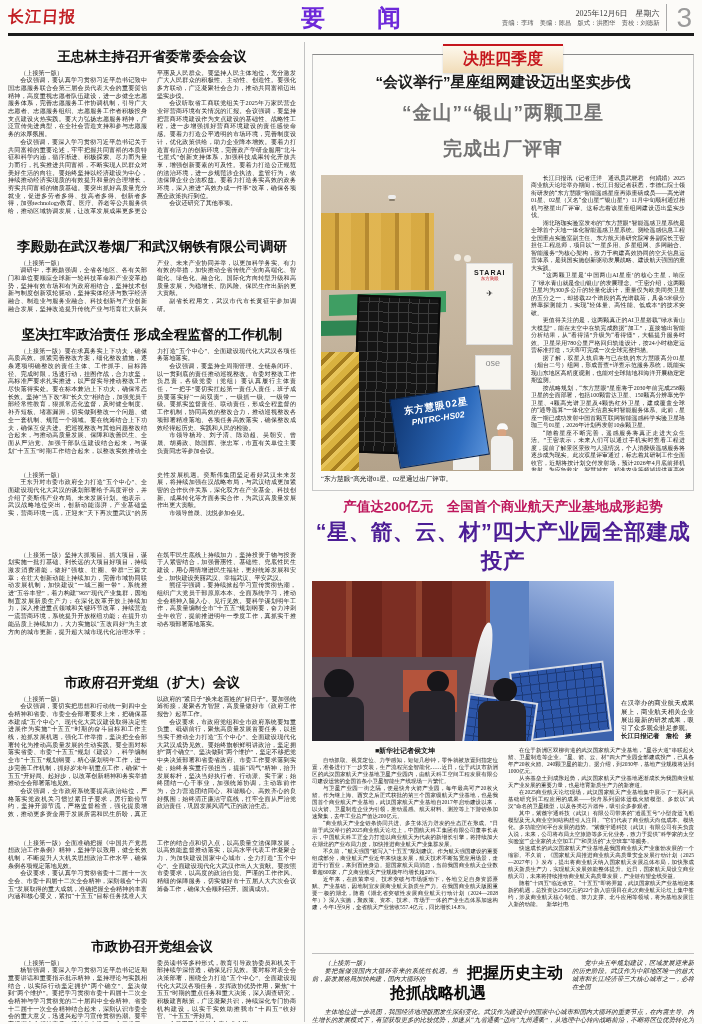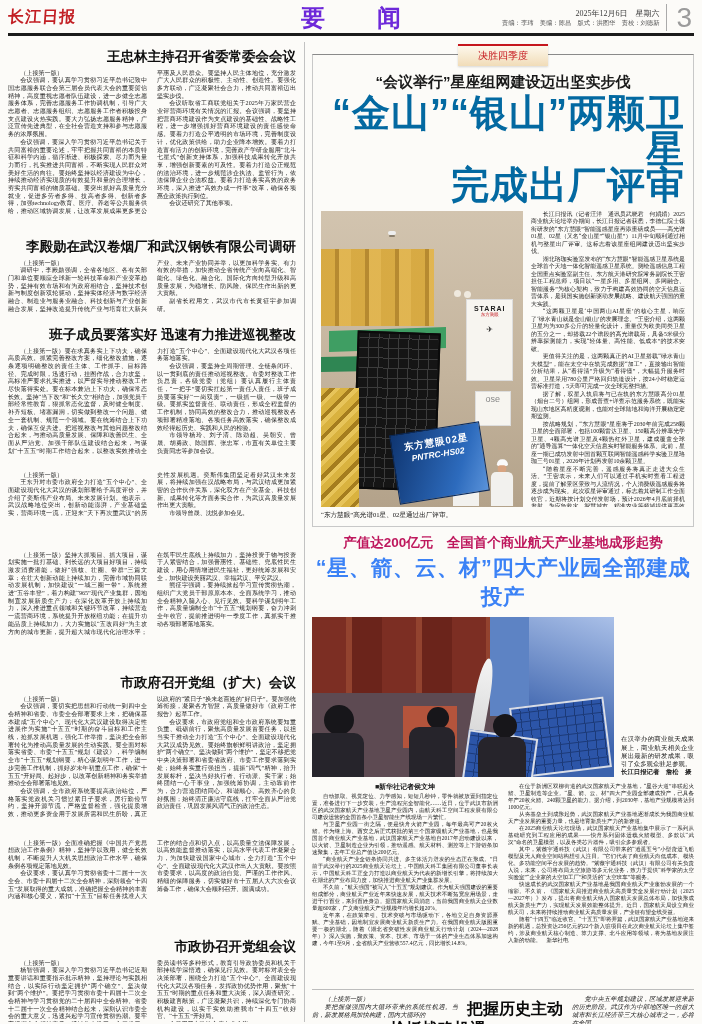--- a/index.html
+++ b/index.html
@@ -17,37 +17,37 @@
   .pagenum{font-size:28px;color:#9b9b9b;font-family:"Liberation Sans",sans-serif;
         border-left:1px solid #aaa;padding:0 2px 0 9px;line-height:27px;font-weight:400;}
   .hdr-rule{height:2.5px;background:#1b1b1b;margin-top:2px;}
   
   .content{display:flex;margin-top:6px;height:980px;}
   .col-left{width:288px;flex:none;display:flex;flex-direction:column;}
   .vsep{width:1px;background:#c2c2c2;margin:0 7px 0 8px;flex:none;}
   .col-right{flex:1;min-width:0;}
   
   .art{overflow:hidden;box-sizing:border-box;flex:none;}
-  .art h3{margin:0;text-align:right;font-family:"Liberation Sans",sans-serif;font-weight:900;
+  .art h3{margin:0;text-align:center;font-family:"Liberation Sans",sans-serif;font-weight:900;
         color:#0e0e0e;font-size:13.5px;line-height:15px;padding:7px 0 6px;}
   .art .body{column-count:2;column-gap:10px;font-size:6.1px;line-height:7.7px;
         text-align:justify;color:#232323;}
   .art .body p{margin:0;text-indent:2em;}
   .a1{height:190px}.a2{height:88px}.a3{height:152px}.a4{height:80px}
   .a5{height:116px}.a6{height:172px}.a7{height:92px}.a8{height:90px}
   
   .boxed{border:1px solid #c8c8c8;border-top:1.5px solid #8a8a8a;position:relative;
         margin-top:12px;padding:10px 8px 4px;}
   .badge{position:absolute;top:-11px;left:50%;transform:translateX(-50%);
         background:linear-gradient(180deg,#fdf8ec,#f1dcb8);border-top:2px solid #c5161d;
-        color:#c5161d;font-weight:400;font-size:10px;padding:3px 20px;white-space:nowrap;
+        color:#c5161d;font-weight:700;font-size:16px;padding:3px 20px;white-space:nowrap;
         font-family:"Liberation Sans",sans-serif;box-shadow:0 1px 2px rgba(0,0,0,.15);}
   .kicker1{text-align:center;font-size:15px;font-weight:600;color:#191919;margin:8px 0 3px;
         font-family:"Liberation Sans",sans-serif;}
-  .headline1{text-align:right;font-size:38px;line-height:36px;font-weight:900;color:#0369a1;
+  .headline1{text-align:center;font-size:19px;line-height:36px;font-weight:900;color:#737373;
         font-family:"Liberation Sans",sans-serif;letter-spacing:1px;}
   .story-row{display:flex;gap:8px;margin-top:8px;height:296px;}
   .photo1{width:202px;flex:none;position:relative;overflow:hidden;background:#c7b8a2;}
   .story-text{flex:1;min-width:0;font-size:5.9px;line-height:7.5px;text-align:justify;overflow:hidden;}
   .story-text p{margin:0;text-indent:2em;}
   .caption1{font-size:6.6px;margin:4px 0 2px;color:#111;}
   
   .p1-wall{position:absolute;inset:0;background:linear-gradient(180deg,#d2c4af,#c4b49d 55%,#b3a28a);}
   .p1-cam{position:absolute;left:33%;top:7%;width:8px;height:4px;background:#eee;border-radius:2px;box-shadow:0 3px 0 -1px #8a7f6e;}
   .p1-dots{position:absolute;left:66%;top:27%;width:7px;height:7px;background:#efe9de;border-radius:50%;box-shadow:10px 1px 0 #efe9de;}
@@ -74,21 +74,21 @@
   .p1-arm{position:absolute;width:4px;height:22px;background:#f2f1ee;transform:rotate(38deg);border-radius:2px;}
   .p1-bluesign{position:absolute;left:36%;bottom:3%;width:44%;height:23%;
         background:linear-gradient(115deg,#0f3570,#2d6bbd 70%,#5b93da);transform:rotate(-9deg);
         color:#fff;text-align:center;border:1px solid #0a2a5c;font-family:"Liberation Sans",sans-serif;}
   .p1-bluesign .l1{font-size:9.5px;font-weight:900;margin-top:7px;letter-spacing:1px;}
   .p1-bluesign .l2{font-size:8.5px;font-weight:700;font-style:italic;}
   
   .second{margin-top:7px;}
   .kicker2{text-align:center;font-size:13.5px;font-weight:700;color:#be185d;margin:2px 0 1px;
         font-family:"Liberation Sans",sans-serif;}
-  .headline2{text-align:center;font-size:21.5px;font-weight:900;color:#3b82f6;margin-bottom:6px;
+  .headline2{text-align:center;font-size:21.5px;font-weight:900;color:#4c1d95;margin-bottom:6px;
         font-family:"Liberation Sans",sans-serif;letter-spacing:.5px;}
   .photo2-row{display:flex;height:160px;}
   .photo2{width:302px;flex:none;position:relative;overflow:hidden;background:#5d4a52;}
   .photo2-caption{flex:1;min-width:0;display:flex;flex-direction:column;justify-content:flex-end;
         font-size:6.4px;line-height:8.2px;text-align:justify;padding-left:7px;}
   .photo2-caption .credit{font-weight:700;}
   
   .p2-red{position:absolute;left:0;top:0;width:62%;height:48%;
         background:repeating-linear-gradient(90deg,#7c2e23 0 34px,#93432f 34px 40px,#6b241b 40px 70px);}
   .p2-blue{position:absolute;right:0;top:0;width:30%;height:100%;background:linear-gradient(200deg,#aac0e8,#3c63ad 70%);}
@@ -149,21 +149,21 @@
       </div>
       <div class="art a2">
         <h3>李殿勋在武汉卷烟厂和武汉钢铁有限公司调研</h3>
         <div class="body">
             <p>（上接第一版）</p>
             <p>调研中，李殿勋强调，全省各地区、各有关部门和单位要顺应全球新一轮科技革命和产业变革趋势，坚持有效市场和有为政府相结合，坚持技术创新与制度创新双轮驱动，坚持实体经济与数字经济融合、制造业与服务业融合、科技创新与产业创新融合发展，坚持改造提升传统产业与培育壮大新兴产业、未来产业协同并举，以更加科学务实、有力有效的举措，加快推动全省传统产业向高端化、智能化、绿色化、融合化、国际化方向转型升级和高质量发展，为稳增长、防风险、保民生作出新的更大贡献。</p>
             <p>副省长程用文，武汉市代市长黄征宇参加调研。</p>
           </div>
       </div>
       <div class="art a3">
-        <h3>班子成员要落实好  迅速有力推进巡视整改</h3>
+        <h3>坚决扛牢政治责任  形成全程监督的工作机制</h3>
         <div class="body">
             <p>（上接第一版）要在求真务实上下功夫，确保高质高效。抓紧完善整改方案，细化整改措施，逐条逐项明确整改的责任主体、工作抓手、目标路径、完成时限，迅速行动，挂图作战，合力攻坚，高标准严要求扎实推进，以严督实导推动整改工作尽快落得实处。要在标本兼治上下功夫，确保常态长效。坚持“当下改”和“长久立”相结合，加强党员干部经常性教育，狠抓常态化监督，及时健全制度、补齐短板、堵塞漏洞，切实做到整改一个问题、健全一套机制、规范一个领域。要在统筹结合上下功夫，确保互促共进。把巡视整改与其他问题整改结合起来，与推动高质量发展、保障和改善民生、全面从严治党、加强干部队伍建设结合起来，与谋划“十五五”时期工作结合起来，以整改实效推动全力打造“五个中心”、全面建设现代化大武汉各项任务落地落实。</p>
             <p>会议强调，要坚持全周期管理、全链条闭环、以一贯到底的责任推动巡视整改。市委对整改工作负总责，各级党委（党组）要认真履行主体责任，“一把手”要切实扛起第一责任人责任，班子成员要落实好“一岗双责”，一级抓一级、一级带一级。要抓实监督责任、联动责任，形成全程监督的工作机制，协同高效的整改合力，推动巡视整改各项部署精准落地、各项任务高效落实，确保整改成效经得起历史、实践和人民的检验。</p>
             <p>市领导杨玲、刘子清、陈劲超、吴朝安、曾晟、胡勇政、陈国辉、张忠军，市直有关单位主要负责同志等参加会议。</p>
           </div>
       </div>
       <div class="art a4">
         <div class="body">
             <p>（上接第一版）</p>
             <p>王东升对市委市政府全力打造“五个中心”、全面建设现代化大武汉的谋划部署给予高度评价，并介绍了奕斯伟产业布局、未来发展计划。他表示，武汉战略地位突出，创新动能澎湃，产业基础坚实，营商环境一流，正迎来“天下再次重武汉”的历史性发展机遇。奕斯伟集团坚定看好武汉未来发展，将持续加强在汉战略布局，与武汉结成更加紧密的合作伙伴关系，深化双方在产业基金、科技创新、成果转化等方面务实合作，为武汉高质量发展作出更大贡献。</p>

